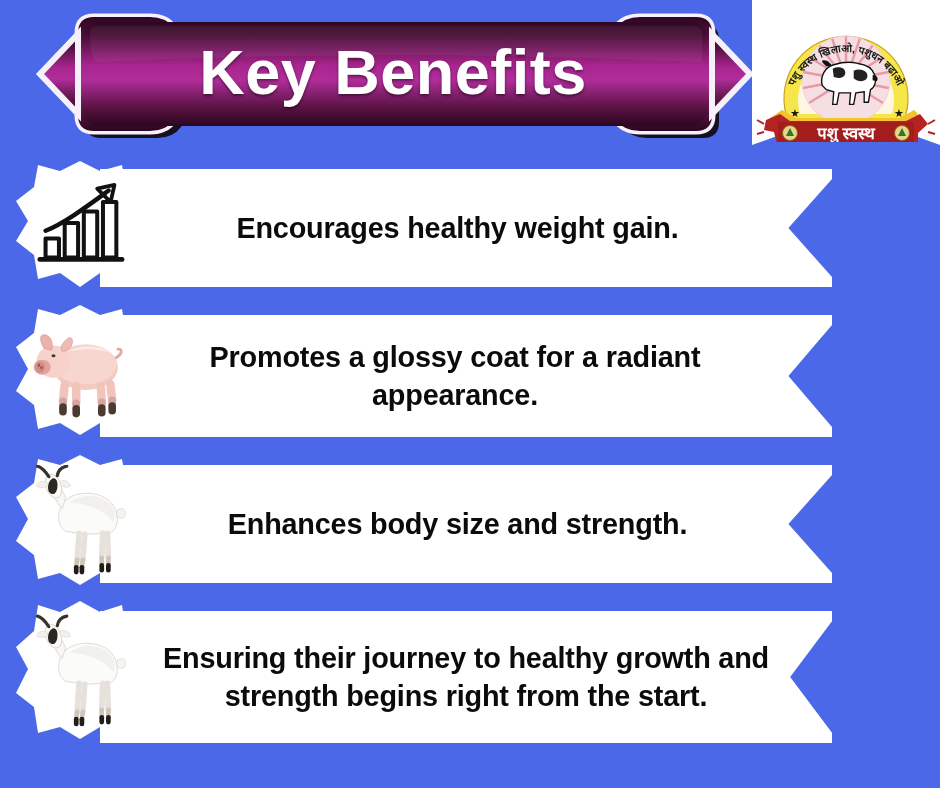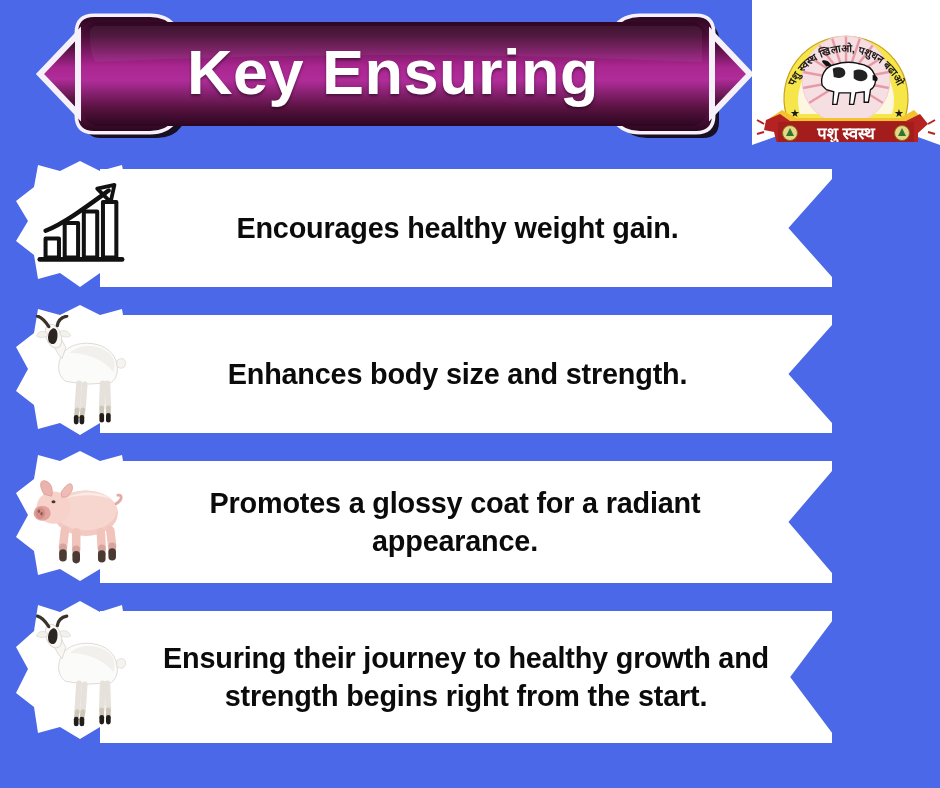--- a/index.html
+++ b/index.html
@@ -206,21 +206,21 @@
 
       <path d="M44 26 L6 66 L44 106 Z" fill="url(#plaque)" stroke="#f6f1f8" stroke-width="6"></path>
 
       <path d="M678 26 L716 66 L678 106 Z" fill="url(#plaque)" stroke="#f6f1f8" stroke-width="6"></path>
 
       <path d="M50 16 L672 16 L672 116 L50 116 Z" fill="url(#plaque)" opacity="0"></path>
       <rect x="48" y="14" width="626" height="104" rx="18" fill="url(#plaque)"></rect>
 
       <path d="M62 18 L660 18 Q668 18 668 26 L668 54 Q360 40 62 54 Q56 48 56 26 Q56 18 62 18 Z" fill="#ffffff" opacity=".05"></path>
     </svg>
-    <div class="title-text">Key Ensuring</div>
+    <div class="title-text">Key Benefits</div>
   </div>
 
   <div class="rows">
 
     <div class="row r1">
       <div class="ribbon">
         <svg viewBox="0 0 840 118" preserveAspectRatio="none">
           <polygon points="0,0 840,0 840,10 790,59 840,108 840,118 0,118" fill="#ffffff"></polygon>
         </svg>
       </div>
@@ -238,20 +238,78 @@
             </g>
             <line x1="8" y1="82" x2="94" y2="82" stroke="#111" stroke-width="5" stroke-linecap="round"></line>
             <path d="M14 52 C34 44 58 26 80 10" fill="none" stroke="#111" stroke-width="4.6" stroke-linecap="round"></path>
             <path d="M68 8 L86 4 L82 22 Z" fill="none" stroke="#111" stroke-width="4" stroke-linejoin="round"></path>
           </svg>
         </div>
       </div>
       <div class="ribbon-text">Encourages healthy weight gain.</div>
     </div>
 
+    <div class="row r3">
+      <div class="ribbon">
+        <svg viewBox="0 0 840 122" preserveAspectRatio="none">
+          <polygon points="0,0 840,0 840,10 790,61 840,112 840,122 0,122" fill="#ffffff"></polygon>
+        </svg>
+      </div>
+      <div class="badge">
+        <svg class="star" viewBox="0 0 132 132" preserveAspectRatio="none">
+          <polygon fill="#ffffff" points="66,0 86,10 108,4 112,28 130,42 118,64 130,86 112,100 108,124 86,118 66,130 46,118 24,124 20,100 2,86 14,64 2,42 20,28 24,4 46,10"></polygon>
+        </svg>
+        <div class="art">
+          <svg viewBox="0 0 112 112" width="106" height="106">
+
+            <ellipse cx="62" cy="52" rx="34" ry="24" fill="#f3c9c2"></ellipse>
+            <ellipse cx="62" cy="49" rx="33" ry="21" fill="#f7d6cf"></ellipse>
+
+            <ellipse cx="28" cy="46" rx="18" ry="17" fill="#f6d2ca"></ellipse>
+
+            <path d="M18 32 C12 22 14 16 20 18 C26 20 28 28 26 34 Z" fill="#ecb3ac" stroke="#d89a94" stroke-width=".8"></path>
+            <path d="M36 30 C42 20 48 18 48 25 C48 31 42 36 37 35 Z" fill="#efbcb5" stroke="#d89a94" stroke-width=".8"></path>
+
+            <ellipse cx="16" cy="52" rx="9" ry="8" fill="#e3a39c"></ellipse>
+            <ellipse cx="14" cy="52" rx="5.2" ry="6" fill="#d48c86"></ellipse>
+            <ellipse cx="12.6" cy="50" rx="1.3" ry="1.9" fill="#8a5a56"></ellipse>
+            <ellipse cx="15.4" cy="52.6" rx="1.3" ry="1.9" fill="#8a5a56"></ellipse>
+
+            <ellipse cx="28" cy="40" rx="2.1" ry="1.6" fill="#4a3430"></ellipse>
+
+            <path d="M94 42 C101 38 101 32 96 33" fill="none" stroke="#e3aba4" stroke-width="3" stroke-linecap="round"></path>
+
+            <g stroke="#f0c3bb" stroke-width="9" stroke-linecap="round">
+              <line x1="40" y1="70" x2="38" y2="88"></line>
+              <line x1="52" y1="72" x2="52" y2="90"></line>
+              <line x1="78" y1="72" x2="79" y2="89"></line>
+              <line x1="88" y1="70" x2="90" y2="87"></line>
+            </g>
+            <g stroke="#d5a49c" stroke-width="8" stroke-linecap="round">
+              <line x1="38" y1="88" x2="38" y2="94"></line>
+              <line x1="52" y1="90" x2="52" y2="96"></line>
+              <line x1="79" y1="89" x2="79" y2="95"></line>
+              <line x1="90" y1="87" x2="90" y2="93"></line>
+            </g>
+            <g stroke="#4b3a34" stroke-width="8" stroke-linecap="round">
+              <line x1="38" y1="94" x2="38" y2="99"></line>
+              <line x1="52" y1="96" x2="52" y2="101"></line>
+              <line x1="79" y1="95" x2="79" y2="100"></line>
+              <line x1="90" y1="93" x2="90" y2="98"></line>
+            </g>
+
+            <path d="M42 36 C56 28 78 28 90 38 C84 34 62 30 42 36 Z" fill="#ffffff" opacity=".5"></path>
+          </svg>
+        </div>
+      </div>
+      <div class="ribbon-text">
+        <span>Promotes a glossy coat for a radiant appearance.</span>
+      </div>
+    </div>
+
     <div class="row r2">
       <div class="ribbon">
         <svg viewBox="0 0 840 118" preserveAspectRatio="none">
           <polygon points="0,0 840,0 840,10 790,59 840,108 840,118 0,118" fill="#ffffff"></polygon>
         </svg>
       </div>
       <div class="badge">
         <svg class="star" viewBox="0 0 132 132" preserveAspectRatio="none">
           <polygon fill="#ffffff" points="66,0 86,10 108,4 112,28 130,42 118,64 130,86 112,100 108,124 86,118 66,130 46,118 24,124 20,100 2,86 14,64 2,42 20,28 24,4 46,10"></polygon>
         </svg>
@@ -292,78 +350,20 @@
             <g stroke="#231d19" stroke-width="5" stroke-linecap="round">
               <line x1="51" y1="108" x2="51" y2="113"></line>
               <line x1="57" y1="108" x2="57" y2="113"></line>
               <line x1="78" y1="106" x2="78" y2="111"></line>
               <line x1="85" y1="106" x2="85" y2="111"></line>
             </g>
           </svg>
         </div>
       </div>
       <div class="ribbon-text">Enhances body size and strength.</div>
-    </div>
-
-    <div class="row r3">
-      <div class="ribbon">
-        <svg viewBox="0 0 840 122" preserveAspectRatio="none">
-          <polygon points="0,0 840,0 840,10 790,61 840,112 840,122 0,122" fill="#ffffff"></polygon>
-        </svg>
-      </div>
-      <div class="badge">
-        <svg class="star" viewBox="0 0 132 132" preserveAspectRatio="none">
-          <polygon fill="#ffffff" points="66,0 86,10 108,4 112,28 130,42 118,64 130,86 112,100 108,124 86,118 66,130 46,118 24,124 20,100 2,86 14,64 2,42 20,28 24,4 46,10"></polygon>
-        </svg>
-        <div class="art">
-          <svg viewBox="0 0 112 112" width="106" height="106">
-
-            <ellipse cx="62" cy="52" rx="34" ry="24" fill="#f3c9c2"></ellipse>
-            <ellipse cx="62" cy="49" rx="33" ry="21" fill="#f7d6cf"></ellipse>
-
-            <ellipse cx="28" cy="46" rx="18" ry="17" fill="#f6d2ca"></ellipse>
-
-            <path d="M18 32 C12 22 14 16 20 18 C26 20 28 28 26 34 Z" fill="#ecb3ac" stroke="#d89a94" stroke-width=".8"></path>
-            <path d="M36 30 C42 20 48 18 48 25 C48 31 42 36 37 35 Z" fill="#efbcb5" stroke="#d89a94" stroke-width=".8"></path>
-
-            <ellipse cx="16" cy="52" rx="9" ry="8" fill="#e3a39c"></ellipse>
-            <ellipse cx="14" cy="52" rx="5.2" ry="6" fill="#d48c86"></ellipse>
-            <ellipse cx="12.6" cy="50" rx="1.3" ry="1.9" fill="#8a5a56"></ellipse>
-            <ellipse cx="15.4" cy="52.6" rx="1.3" ry="1.9" fill="#8a5a56"></ellipse>
-
-            <ellipse cx="28" cy="40" rx="2.1" ry="1.6" fill="#4a3430"></ellipse>
-
-            <path d="M94 42 C101 38 101 32 96 33" fill="none" stroke="#e3aba4" stroke-width="3" stroke-linecap="round"></path>
-
-            <g stroke="#f0c3bb" stroke-width="9" stroke-linecap="round">
-              <line x1="40" y1="70" x2="38" y2="88"></line>
-              <line x1="52" y1="72" x2="52" y2="90"></line>
-              <line x1="78" y1="72" x2="79" y2="89"></line>
-              <line x1="88" y1="70" x2="90" y2="87"></line>
-            </g>
-            <g stroke="#d5a49c" stroke-width="8" stroke-linecap="round">
-              <line x1="38" y1="88" x2="38" y2="94"></line>
-              <line x1="52" y1="90" x2="52" y2="96"></line>
-              <line x1="79" y1="89" x2="79" y2="95"></line>
-              <line x1="90" y1="87" x2="90" y2="93"></line>
-            </g>
-            <g stroke="#4b3a34" stroke-width="8" stroke-linecap="round">
-              <line x1="38" y1="94" x2="38" y2="99"></line>
-              <line x1="52" y1="96" x2="52" y2="101"></line>
-              <line x1="79" y1="95" x2="79" y2="100"></line>
-              <line x1="90" y1="93" x2="90" y2="98"></line>
-            </g>
-
-            <path d="M42 36 C56 28 78 28 90 38 C84 34 62 30 42 36 Z" fill="#ffffff" opacity=".5"></path>
-          </svg>
-        </div>
-      </div>
-      <div class="ribbon-text">
-        <span>Promotes a glossy coat for a radiant appearance.</span>
-      </div>
     </div>
 
     <div class="row r4">
       <div class="ribbon">
         <svg viewBox="0 0 840 130" preserveAspectRatio="none">
           <polygon points="0,0 840,0 840,10 792,65 840,120 840,130 0,130" fill="#ffffff"></polygon>
         </svg>
       </div>
       <div class="badge">
         <svg class="star" viewBox="0 0 132 140" preserveAspectRatio="none">

